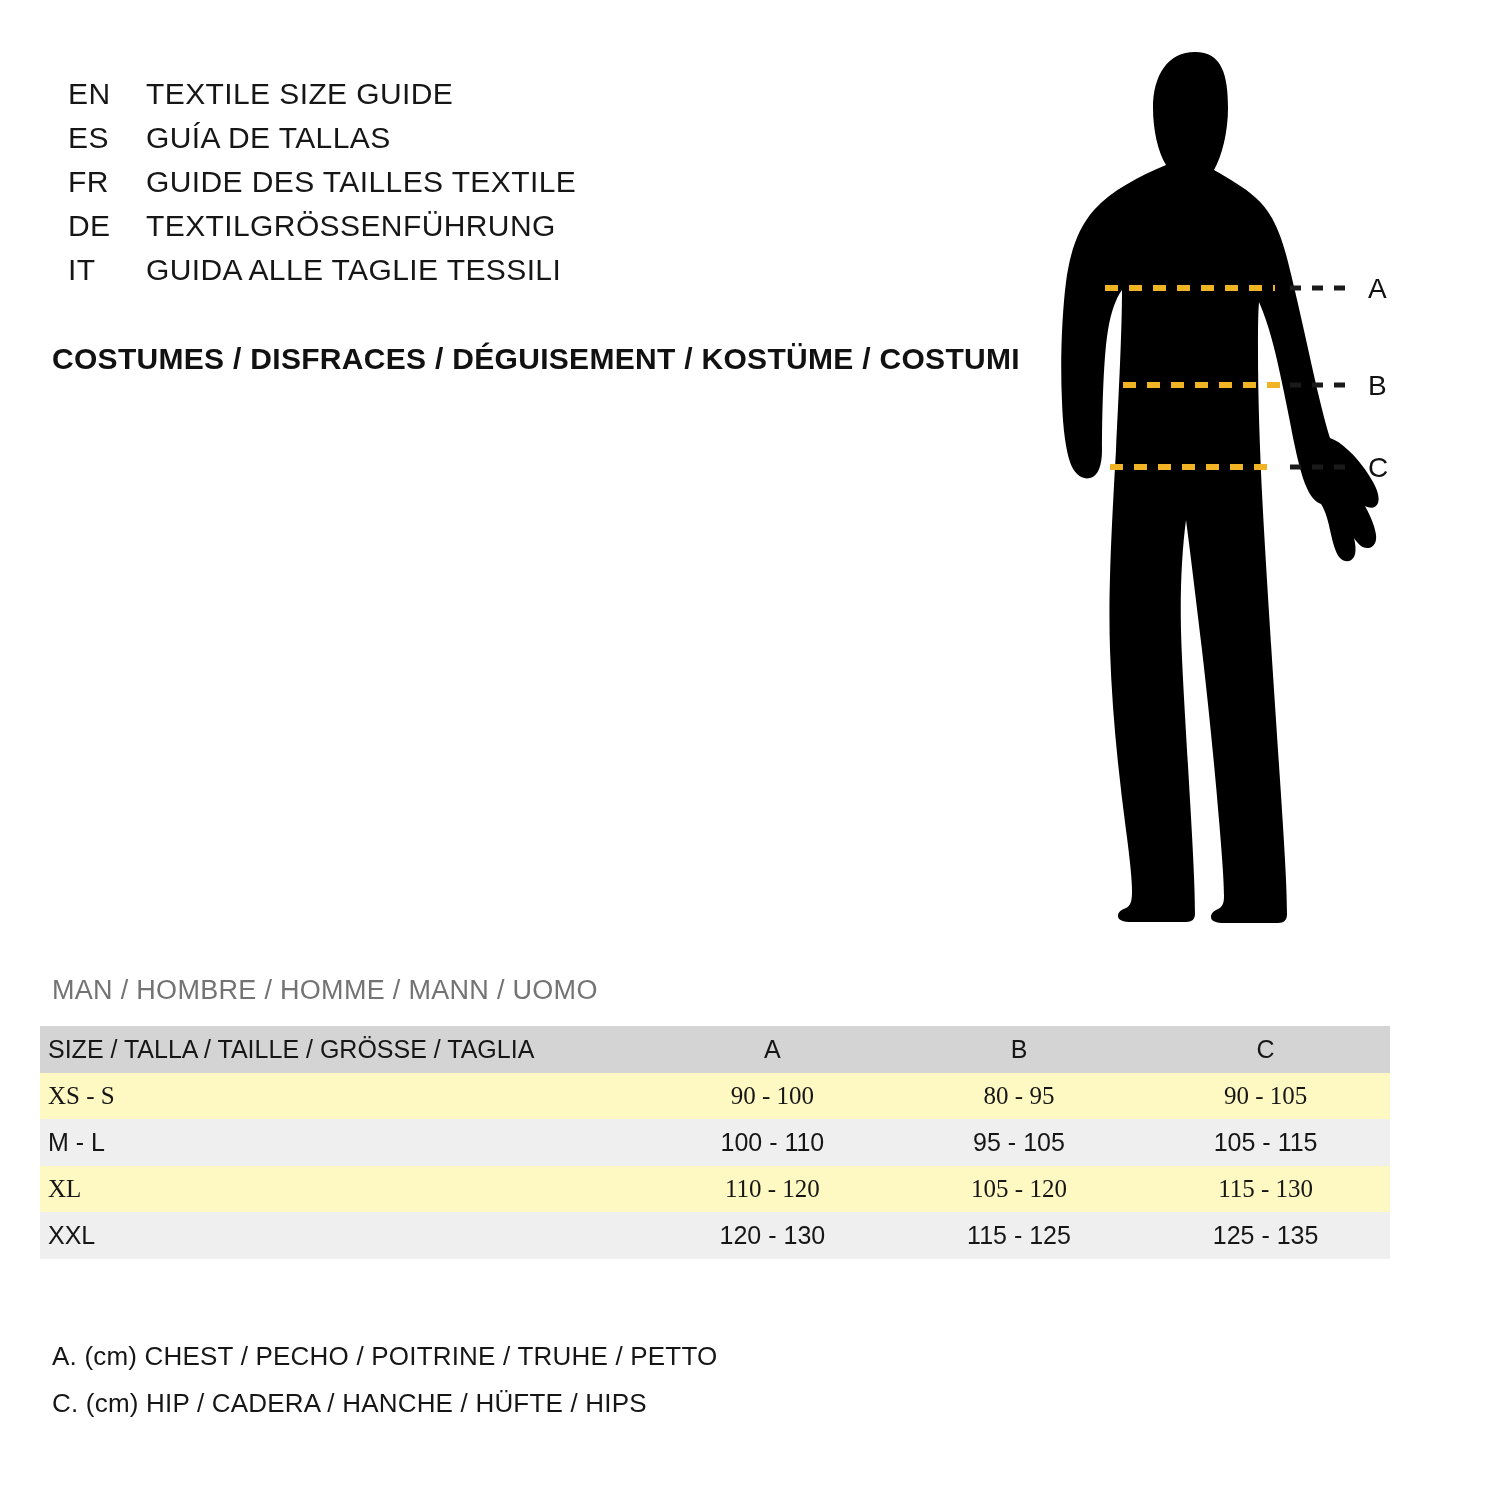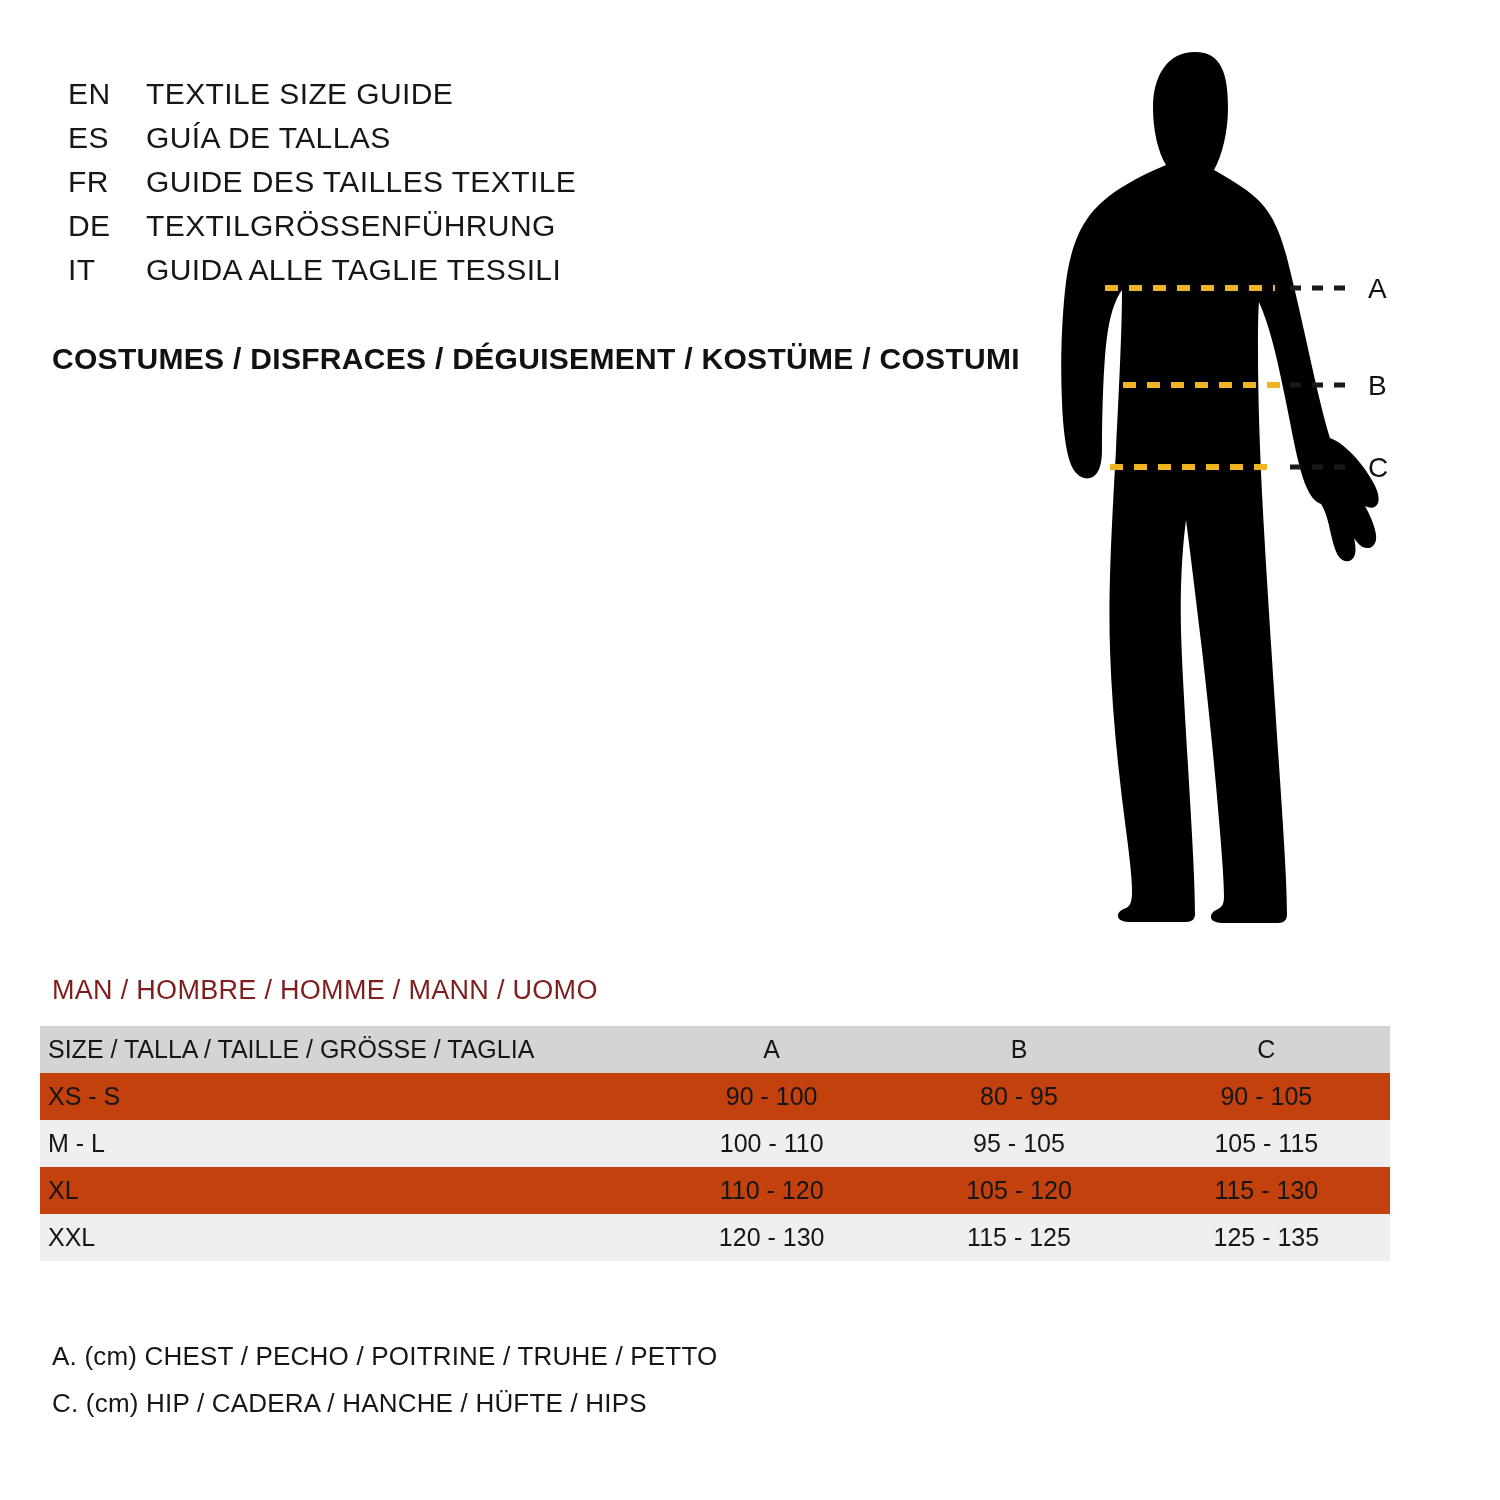--- a/index.html
+++ b/index.html
@@ -72,21 +72,21 @@
   .marker-b { left: 378px; top: 340px; }
   .marker-c { left: 378px; top: 422px; }
 
   
   .table-caption {
     position: absolute;
     left: 52px;
     top: 975px;
     font-size: 27px;
     letter-spacing: 0.3px;
-    color: #7f1d1d;
+    color: #737373;
   }
 
   table.size-table {
     position: absolute;
     left: 40px;
     top: 1026px;
     width: 1350px;
     border-collapse: collapse;
     font-size: 25px;
     color: #161616;
@@ -100,21 +100,22 @@
   table.size-table th.col-size,
   table.size-table td.col-size {
     text-align: left;
     padding-left: 8px;
     width: 600px;
   }
   table.size-table thead tr {
     background: #d4d4d4;
   }
   table.size-table tbody tr.odd {
-    background: #c2410c;
+    background: #fef9c3;
+    font-family: Liberation Serif, serif;
   }
   table.size-table tbody tr.even {
     background: #efefef;
   }
 
   
   .legend {
     position: absolute;
     left: 52px;
     top: 1325px;

